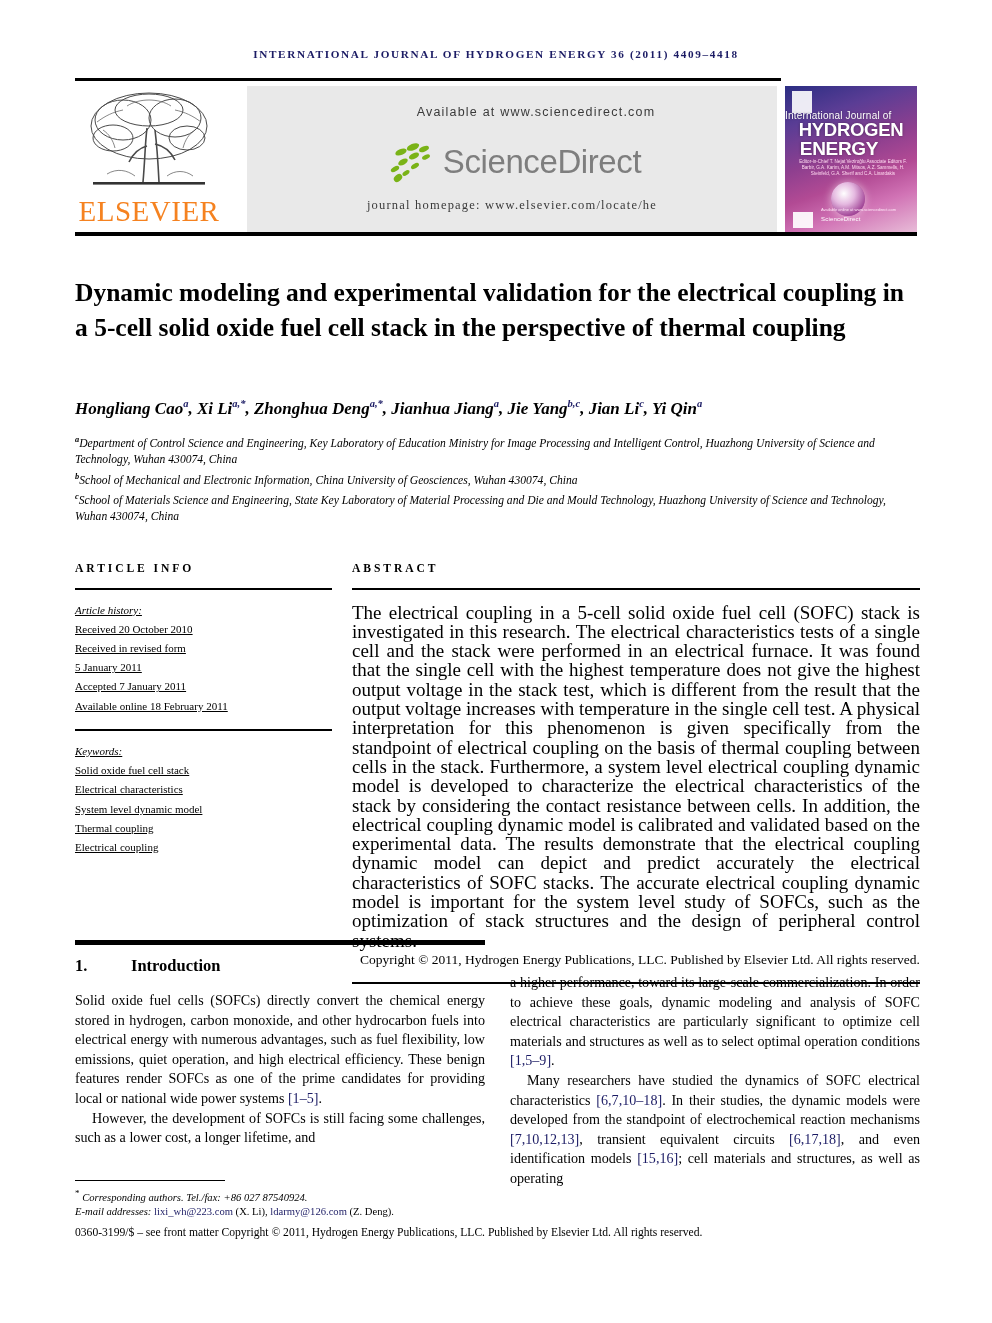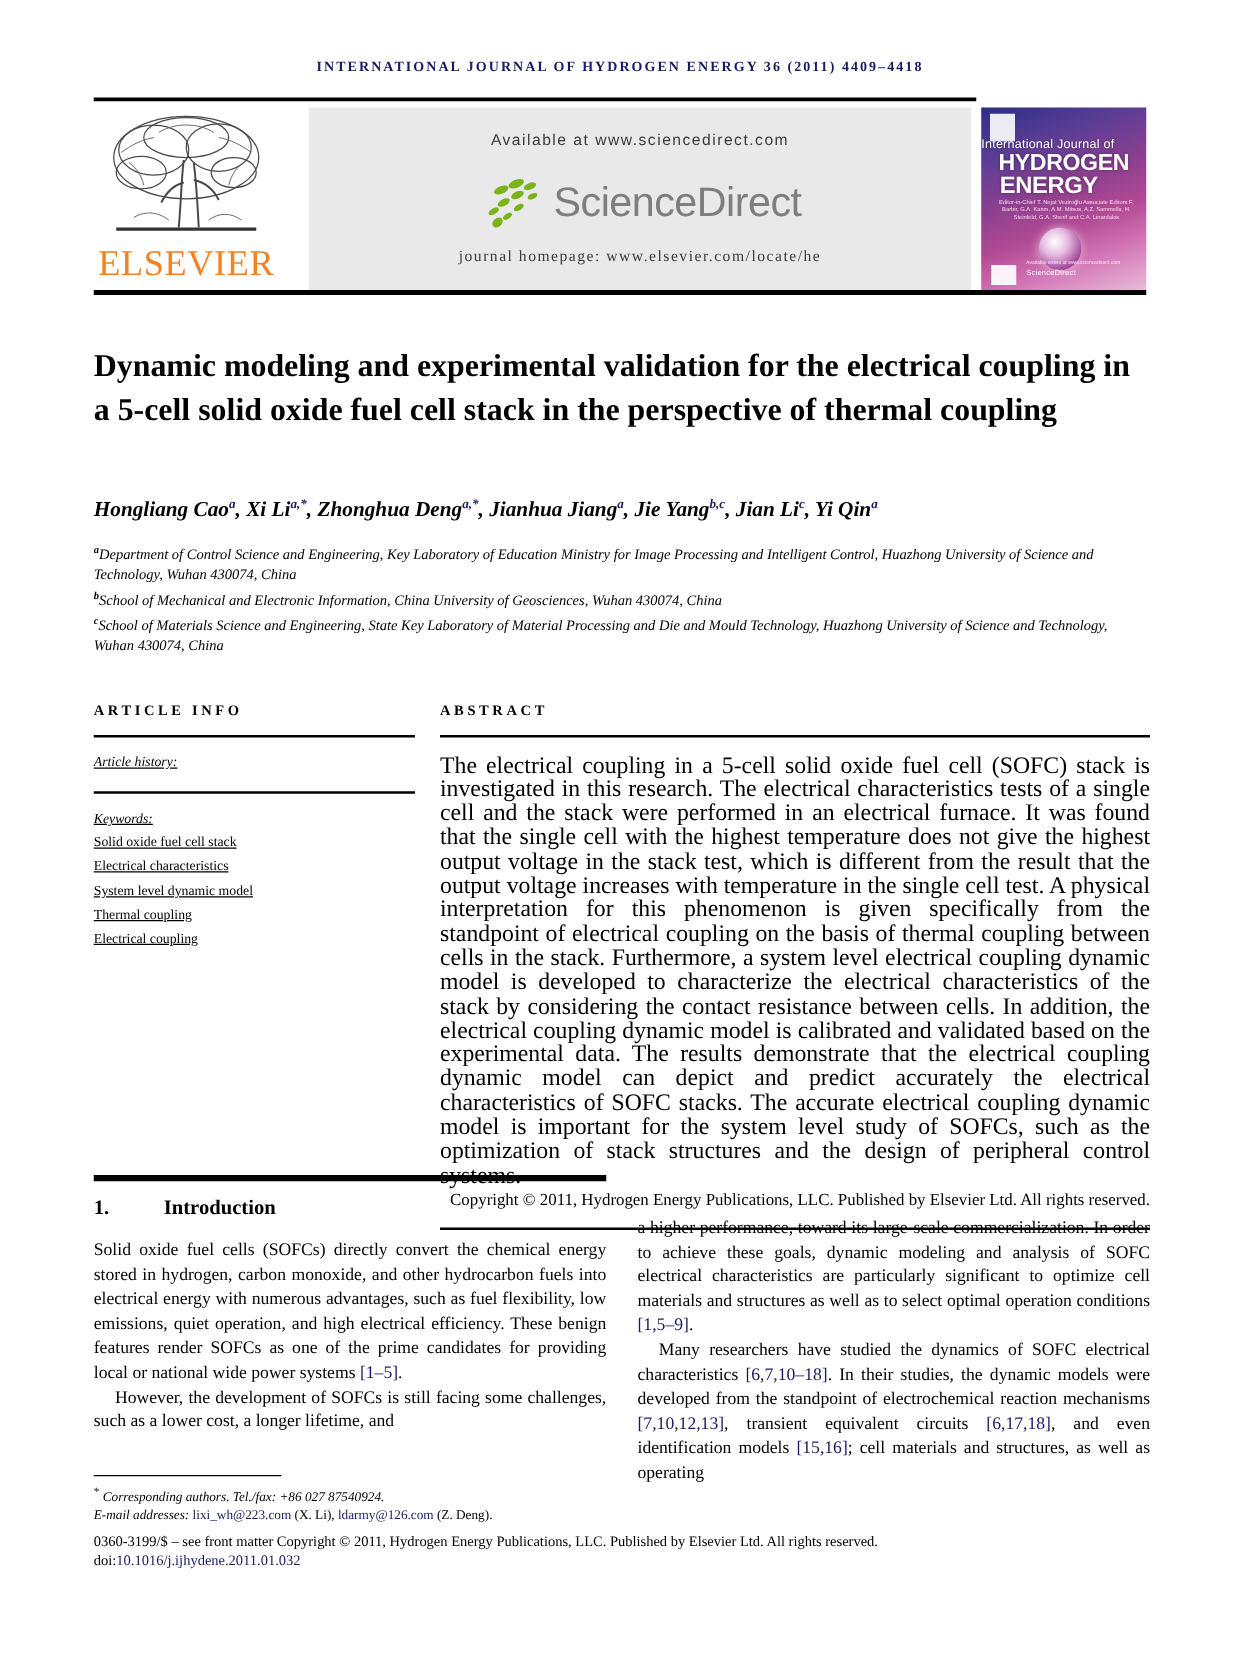--- a/index.html
+++ b/index.html
@@ -86,20 +86,21 @@
   }
   .sd-avail {
     position: absolute;
     left: 0; top: 19px;
     width: 530px;
     text-align: center;
     font-family: "Liberation Sans", sans-serif;
     font-size: 12.5px;
     letter-spacing: 1.2px;
     color: #3a3a3a;
+    padding-left: 24px;
   }
   .sd-logo {
     position: absolute;
     left: 0; top: 52px;
     width: 530px;
     height: 48px;
     display: flex;
     align-items: center;
     justify-content: center;
   }
@@ -463,20 +464,27 @@
       <div><sup>a</sup><span>Department of Control Science and Engineering, Key Laboratory of Education Ministry for Image Processing and Intelligent Control, Huazhong University of Science and Technology, Wuhan 430074, China</span></div>
       <div><sup>b</sup><span>School of Mechanical and Electronic Information, China University of Geosciences, Wuhan 430074, China</span></div>
       <div><sup>c</sup><span>School of Materials Science and Engineering, State Key Laboratory of Material Processing and Die and Mould Technology, Huazhong University of Science and Technology, Wuhan 430074, China</span></div>
     </div>
 
   <div class="info-col">
     <div class="sec-label">ARTICLE INFO</div>
     <div class="hr-thin"></div>
     <div class="info-body">
       <div class="it">Article history:</div>
+      <div id="history-lines">
+          <div>Received 20 October 2010</div>
+          <div>Received in revised form</div>
+          <div>5 January 2011</div>
+          <div>Accepted 7 January 2011</div>
+          <div>Available online 18 February 2011</div>
+        </div>
     </div>
     <div class="hr-med"></div>
     <div class="info-body kw-block">
       <div class="it">Keywords:</div>
       <div id="keyword-lines">
           <div>Solid oxide fuel cell stack</div>
           <div>Electrical characteristics</div>
           <div>System level dynamic model</div>
           <div>Thermal coupling</div>
           <div>Electrical coupling</div>
@@ -515,18 +523,15 @@
     <div class="foot-rule"></div>
     <div class="foot-note">
       <span class="sup-star">*</span>
       <span class="it">Corresponding authors. Tel./fax: +86 027 87540924.</span>
     </div>
     <div class="foot-note ind">
       <span class="it">E-mail addresses:</span>
       <span id="email-list"> <span class="lnk">lixi_wh@223.com</span><span> (X. Li)</span>, <span class="lnk">ldarmy@126.com</span><span> (Z. Deng)</span>.</span>
     </div>
     <div class="foot-issn">0360-3199/$ – see front matter Copyright © 2011, Hydrogen Energy Publications, LLC. Published by Elsevier Ltd. All rights reserved.</div>
-    <div class="foot-issn" style="margin-top:0">
-      <span>doi:</span><span class="lnk">10.1016/j.ijhydene.2011.01.032</span>
-    </div>
   </div>
 
 </div>
 
 </body></html>

